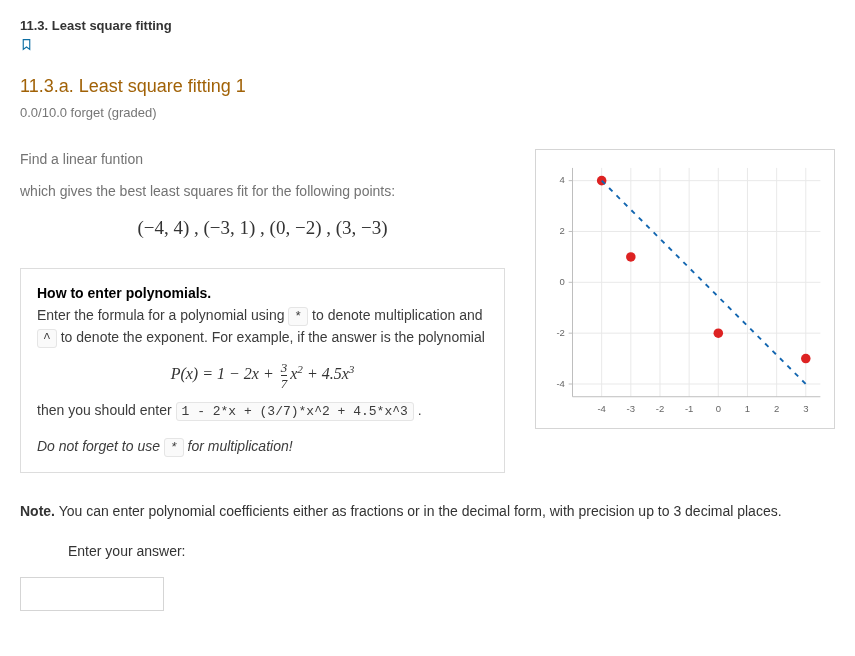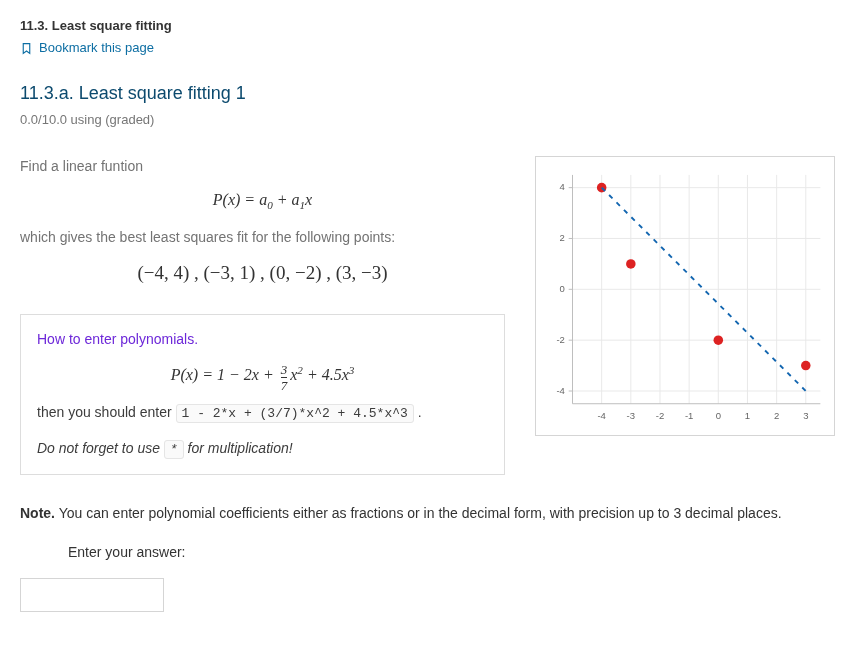--- a/index.html
+++ b/index.html
@@ -25,21 +25,21 @@
     gap: 6px;
     color: #0d6ea3;
     font-size: 13px;
     margin-bottom: 22px;
     cursor: pointer;
   }
   .bookmark-row svg { width: 13px; height: 13px; flex-shrink: 0; }
   .sub-title {
     font-size: 18px;
     font-weight: 400;
-    color: #0c4a6e;
+    color: #a16207;
     margin: 0 0 2px 0;
   }
   .points {
     font-size: 13px;
     color: #767676;
     margin-bottom: 26px;
   }
   .main-row {
     display: flex;
     align-items: flex-start;
@@ -48,21 +48,21 @@
   .left-col { width: 488px; }
   .right-col { width: 300px; }
   .para { margin: 0 0 10px 0; color:#737373; }
   .eqn { text-align: center; font-family: "Times New Roman", serif; font-size: 16px; font-style: italic; margin: 4px 0 12px 0; color:#333; }
   .eqn-sm { font-size: 19px; }
   .howbox {
     border: 1px solid #ddd;
     padding: 14px 16px 14px 16px;
     margin-top: 26px;
   }
-  .howbox-title { font-weight: 400; color:#6d28d9; }
+  .howbox-title { font-weight: 700; color:#000000; }
   .code { font-family: "Courier New", monospace; background:#fafafa; border:1px solid #e5e5e5; border-radius:3px; padding:1px 5px; font-size:13px; }
   .eqn-frac {
     display:inline-flex; flex-direction:column; align-items:center; vertical-align:middle; margin:0 3px;
     font-style: italic; font-family:"Times New Roman",serif;
   }
   .eqn-frac .n, .eqn-frac .d { font-size:13px; line-height:1; }
   .eqn-frac .bar { width:100%; height:1px; background:#333; margin:1px 0; }
   .note-block { margin-top: 28px; color:#333; }
   .ans-label { margin-top: 18px; color:#333;margin-left:48px; }
   .ans-input {
@@ -86,37 +86,40 @@
 </style>
 </head>
 <body>
 
 <h2 class="section-title">11.3. Least square fitting</h2>
 
 <div class="bookmark-row">
   <svg viewBox="0 0 16 16" fill="none" stroke="#0d6ea3" stroke-width="1.4">
     <path d="M4 2 h8 v12 l-4 -3 l-4 3 z"></path>
   </svg>
-  <span>Bookmark this page</span>
 </div>
 
 <h3 class="sub-title">11.3.a. Least square fitting 1</h3>
-<div class="points">0.0/10.0 using (graded)</div>
+<div class="points">0.0/10.0 forget (graded)</div>
 
 <div class="main-row">
   <div class="left-col">
     <p class="para">Find a linear funtion</p>
-    <div class="eqn">
-      <span style="font-style:italic;">P</span>(<span style="font-style:italic;">x</span>) = <span style="font-style:italic;">a</span><sub>0</sub> + <span style="font-style:italic;">a</span><sub>1</sub><span style="font-style:italic;">x</span>
-    </div>
     <p class="para">which gives the best least squares fit for the following points:</p>
     <div class="eqn eqn-sm" style="font-style:normal;">(−4, 4) ,   (−3, 1) ,   (0, −2) ,   (3, −3)</div>
 
     <div class="howbox">
       <div class="howbox-title">How to enter polynomials.</div>
+      <div>
+        <span>Enter the formula for a polynomial using </span>
+        <span class="code">*</span>
+        <span> to denote multiplication and </span>
+        <span class="code">^</span>
+        <span> to denote the exponent. For example, if the answer is the polynomial</span>
+      </div>
       <div class="eqn" style="margin:12px 0 10px 0; font-style:italic;">
         <span>P</span>(<span>x</span>) = 1 − 2<span>x</span> +
         <span class="eqn-frac">
           <span class="n">3</span>
           <span class="bar"></span>
           <span class="d">7</span>
         </span><span>x</span><sup>2</sup>
         + 4.5<span>x</span><sup>3</sup>
       </div>
       <div>

